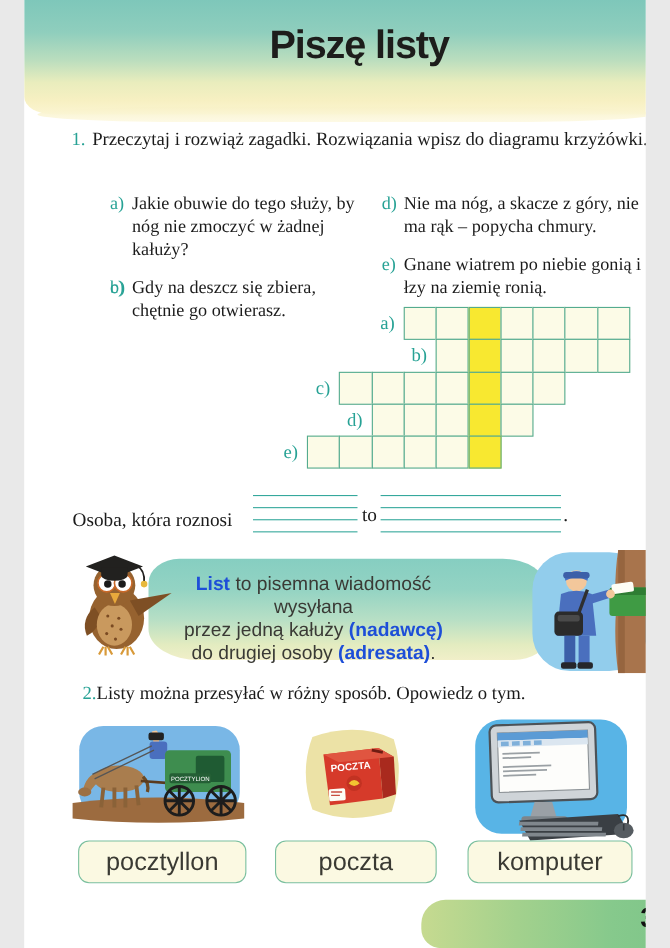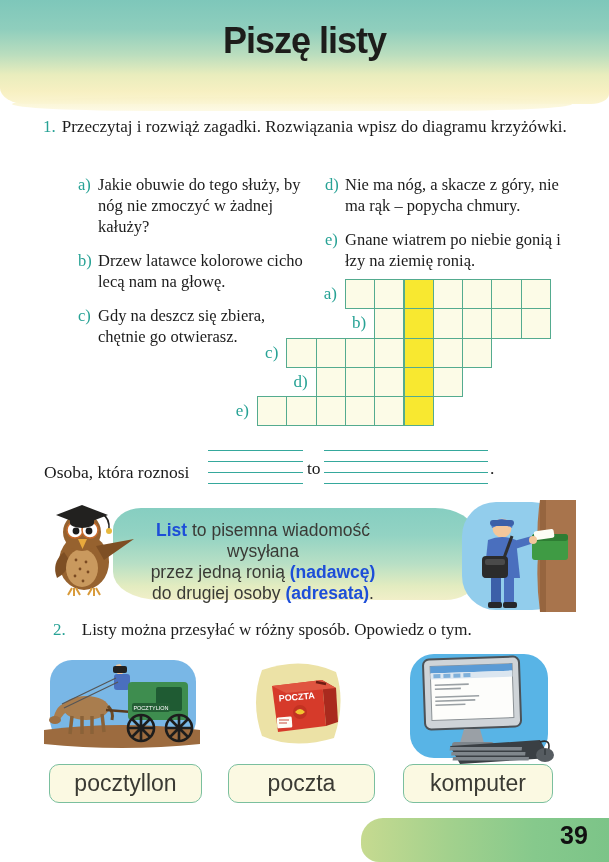--- a/index.html
+++ b/index.html
@@ -1,17 +1,17 @@
 <!DOCTYPE html>
 <html><head>
 <meta charset="utf-8">
 <style>
   html,body{margin:0;padding:0;background:#e9e9e9;}
   .page{
-    position:relative;width:609px;height:862px;margin:0 auto;
+    position:relative;width:565px;height:862px;margin:0 auto;
     background:#ffffff;overflow:hidden;
     font-family:"Liberation Serif",serif;color:#1b1b1b;
   }
   .abs{position:absolute;}
 
   
   .header-band{
     left:0;top:0;width:609px;height:104px;
     background:linear-gradient(180deg,#7ec7ba 0%,#8fcebd 28%,#b9ddbe 52%,#e9edbd 72%,#f7f0c2 88%,#fbf5d2 100%);
     border-radius:0 0 18px 26px / 0 0 10px 16px;
@@ -67,21 +67,21 @@
     border-radius:28px 40px 30px 46px / 22px 26px 20px 28px;
   }
   .infotext{
     left:118px;top:520px;width:290px;text-align:center;
     font-family:"Liberation Sans",sans-serif;font-size:17.5px;line-height:21px;color:#3a3a35;
   }
   .infotext b{color:#1d4ed8;}
 
   
   .task2{left:53px;top:620px;width:520px;font-size:17px;}
-  .task2 .txt{margin-left:16px;}
+  .task2 .txt{margin-left:0;}
 
   
   .label-box{
     top:764px;height:39px;box-sizing:border-box;
     background:#fbf9e2;border:1.6px solid #7abf9e;border-radius:10px;
     font-family:"Liberation Sans",sans-serif;font-size:23px;color:#3a3a33;
     text-align:center;line-height:36px;
   }
 
   
@@ -108,21 +108,20 @@
     <span class="task-num">1.</span><span class="lines"><span class="line">Przeczytaj i rozwiąż zagadki. Rozwiązania wpisz do diagramu krzyżówki.</span></span>
   </div>
 
   <div class="abs riddles-left">
     <div class="riddle">
       <span class="letter">a)</span>
       <span>Jakie obuwie do tego służy, by nóg nie zmoczyć w żadnej kałuży?</span>
     </div>
     <div class="riddle">
       <span class="letter">b)</span>
-      <span>Drzew latawce kolorowe cicho lecą nam na głowę.</span>
     </div>
     <div class="riddle">
       <span class="letter">c)</span>
       <span>Gdy na deszcz się zbiera, chętnie go otwierasz.</span>
     </div>
   </div>
   <div class="abs riddles-right">
     <div class="riddle">
       <span class="letter">d)</span>
       <span>Nie ma nóg, a skacze z góry, nie ma rąk – popycha chmury.</span>
@@ -186,21 +185,21 @@
         <div class="lin-line" style="top:11px;"></div>
       <div class="lin-line" style="top:22px;"></div>
         <div class="lin-line" style="top:33px;"></div>
     </div>
     <span class="word" style="left:490px;top:15px;">.</span>
   </div>
 
   <div class="abs infoband"></div>
   <div class="abs infotext">
     <span><b>List</b><span> to pisemna wiadomość wysyłana</span><br>
-    <span>przez jedną ronią </span><b>(nadawcę)</b><br>
+    <span>przez jedną kałuży </span><b>(nadawcę)</b><br>
     <span>do drugiej osoby </span><b>(adresata)</b><span>.</span></span>
   </div>
 
   <div class="abs" style="left:38px;top:502px;">
     <svg width="100" height="96" viewBox="0 0 100 96">
       <ellipse cx="46" cy="60" rx="25" ry="28" fill="#96622f"></ellipse>
       <path d="M58 44 L96 37 L66 58 Z" fill="#7e4f24"></path>
       <path d="M26 50 q-13 11 -7 26 q9 -4 13 -17 Z" fill="#7e4f24"></path>
       <ellipse cx="44" cy="66" rx="16" ry="19" fill="#c9995e"></ellipse>
       <g fill="#7a4a22">

